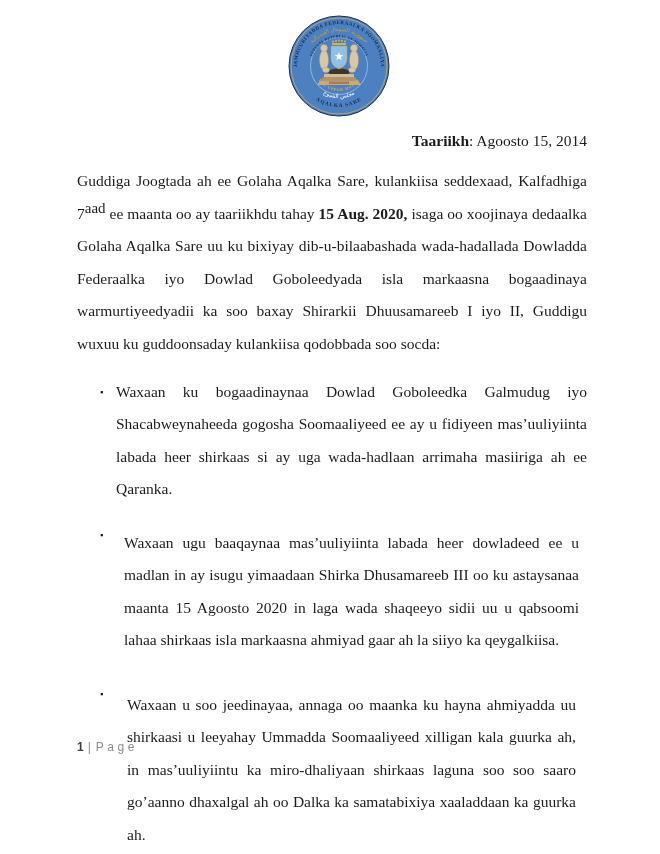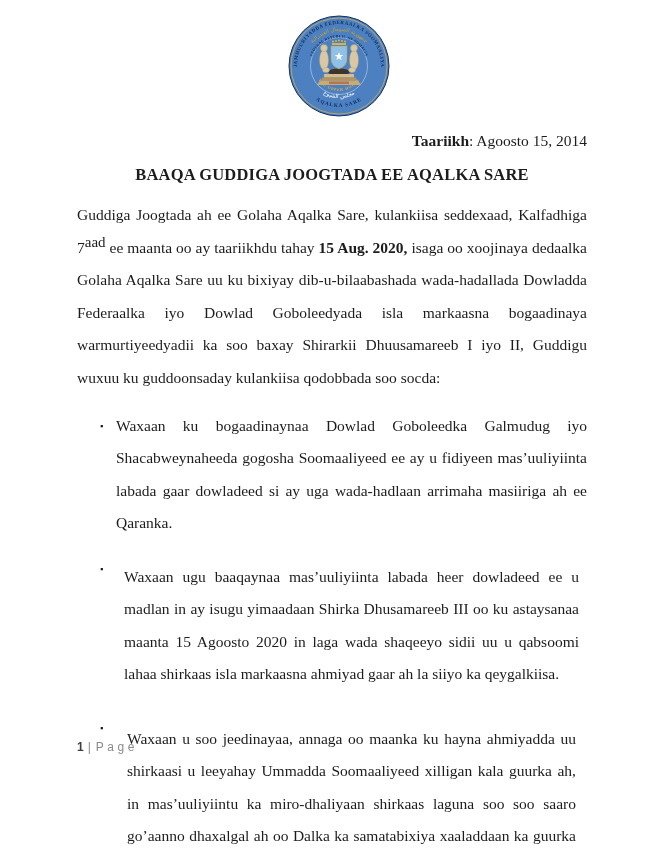--- a/index.html
+++ b/index.html
@@ -146,28 +146,27 @@
         <text class="seal-text" font-size="10.5" font-weight="bold" fill="#0f2f66" letter-spacing="2" text-anchor="middle">
           <textPath href="#arcB3" startOffset="50%">AQALKA SARE</textPath>
         </text>
       </svg>
     </div>
 
     <div class="date-line">
       <span class="lbl">Taariikh</span><span>: Agoosto 15, 2014</span>
     </div>
 
-    <h1 class="doc-title">BAAQA GUDDIGA JOOGTADA EE AQALKA SARE</h1>
 
     <p class="intro"><span>Guddiga Joogtada ah ee Golaha Aqalka Sare, kulankiisa seddexaad, Kalfadhiga 7</span><sup>aad</sup><span> ee maanta oo ay taariikhdu tahay </span><b>15 Aug. 2020,</b><span> isaga oo xoojinaya dedaalka Golaha Aqalka Sare uu ku bixiyay dib-u-bilaabashada wada-hadallada Dowladda Federaalka iyo Dowlad Goboleedyada isla markaasna bogaadinaya warmurtiyeedyadii ka soo baxay Shirarkii Dhuusamareeb I iyo II, Guddigu wuxuu ku guddoonsaday kulankiisa qodobbada soo socda:</span></p>
 
     <div class="bullets">
       <div class="bullet">
         <span class="marker">▪</span>
-        <p class="btext" style="margin:0">Waxaan ku bogaadinaynaa Dowlad Goboleedka Galmudug iyo Shacabweynaheeda gogosha Soomaaliyeed ee ay u fidiyeen mas’uuliyiinta labada gaar dowladeed si ay uga wada-hadlaan arrimaha masiiriga ah ee Qaranka.</p>
+        <p class="btext" style="margin:0">Waxaan ku bogaadinaynaa Dowlad Goboleedka Galmudug iyo Shacabweynaheeda gogosha Soomaaliyeed ee ay u fidiyeen mas’uuliyiinta labada heer shirkaas si ay uga wada-hadlaan arrimaha masiiriga ah ee Qaranka.</p>
       </div>
       <div class="bullet">
         <span class="marker">▪</span>
         <p class="btext" style="margin:8px">Waxaan ugu baaqaynaa mas’uuliyiinta labada heer dowladeed ee u madlan in ay isugu yimaadaan Shirka Dhusamareeb III oo ku astaysanaa maanta 15 Agoosto 2020 in laga wada shaqeeyo sidii uu u qabsoomi lahaa shirkaas isla markaasna ahmiyad gaar ah la siiyo ka qeygalkiisa.</p>
       </div>
       <div class="bullet">
         <span class="marker">▪</span>
         <p class="btext" style="margin:11px">Waxaan u soo jeedinayaa, annaga oo maanka ku hayna ahmiyadda uu shirkaasi u leeyahay Ummadda Soomaaliyeed xilligan kala guurka ah, in mas’uuliyiintu ka miro-dhaliyaan shirkaas laguna soo soo saaro go’aanno dhaxalgal ah oo Dalka ka samatabixiya xaaladdaan ka guurka ah.</p>
       </div>
     </div>

